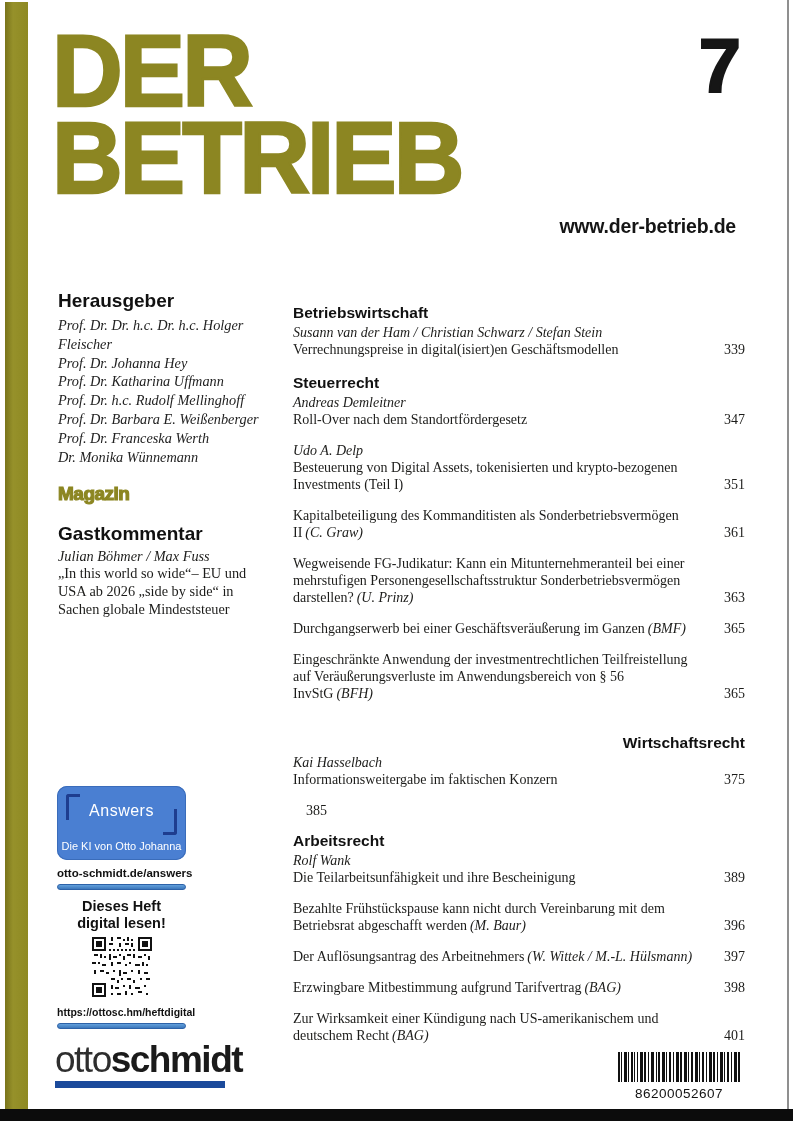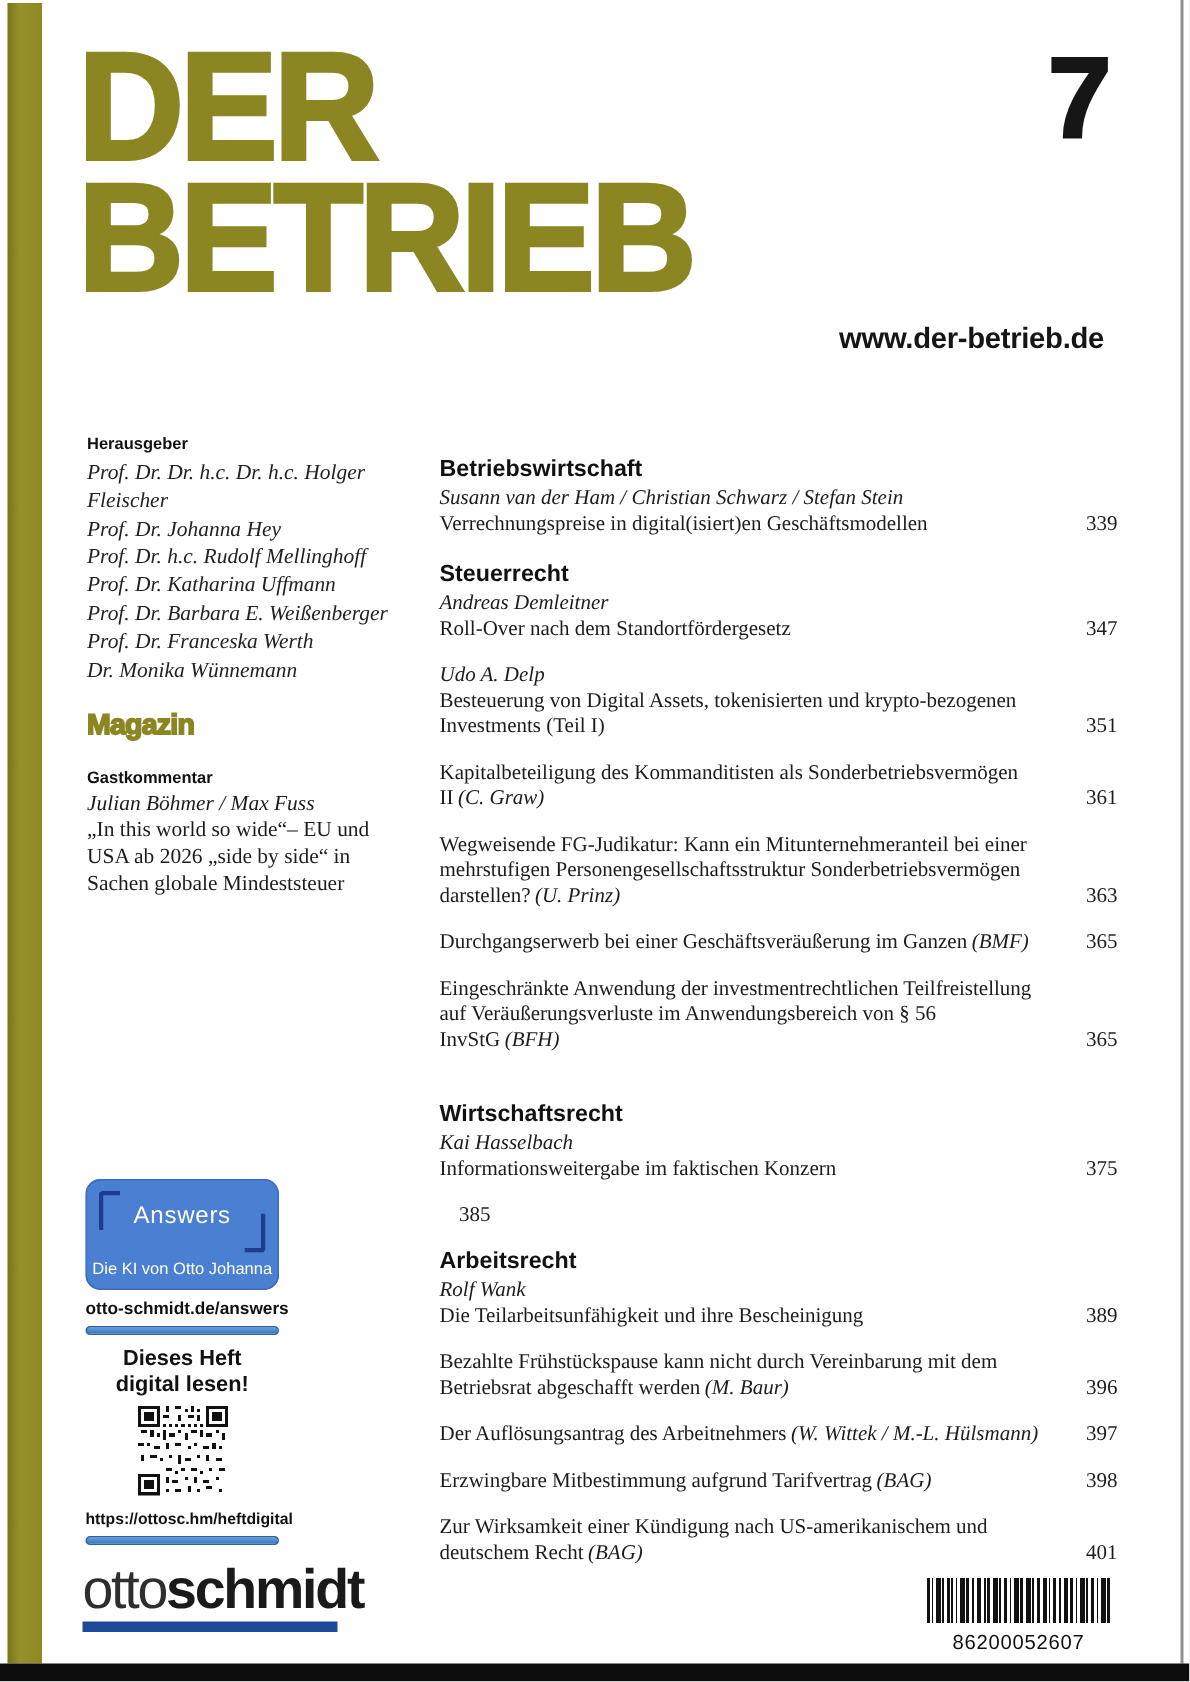--- a/index.html
+++ b/index.html
@@ -23,35 +23,35 @@
     -webkit-text-stroke:2px #161616; line-height:80px; }
   .issue-meta { position:absolute; top:107px; right:57px; text-align:right;
     font-size:15px; line-height:19.5px; color:#222; }
   .website { position:absolute; top:215px; right:57px; color:#151515;
     font-family:"Liberation Sans", sans-serif; font-weight:700; font-size:19.5px;
     letter-spacing:-0.2px; }
 
   
   .left-col { position:absolute; left:58px; top:290px; width:222px; }
   .h-sans { font-family:"Liberation Sans", sans-serif; font-weight:700;
-    font-size:11px; color:#111; }
+    font-size:19px; color:#111; }
   .name-line { font-style:italic; font-size:14.3px; line-height:18.8px; color:#222; }
   .names { margin-top:4px; }
   .magazin { color:#8c8622; font-family:"Liberation Sans", sans-serif; font-weight:700;
     font-size:19px; margin-top:17px; -webkit-text-stroke:1.2px #8c8622; letter-spacing:-0.5px; }
   .gast { margin-top:18px; }
   .gast-authors { font-style:italic; font-size:14.3px; line-height:18px; margin-top:2px; }
   .gast-line { font-size:14.3px; line-height:17.8px; }
 
   
   .right-col { position:absolute; left:293px; top:304px; width:452px; }
   .sec-h { font-family:"Liberation Sans", sans-serif; font-weight:700; font-size:15.5px;
     color:#111; margin:16px 0 2px; }
   .sec-first .sec-h { margin-top:0; }
-  .sec-wr .sec-h { margin-top:32px; }
+  .sec-wr .sec-h { margin-top:32px;text-align:right; }
   .sec-ar .sec-h { margin-top:13px; }
   .entry { display:flex; justify-content:space-between; align-items:flex-end; margin-top:14px; }
   .entry.first { margin-top:1px; }
   .entry-main { max-width:412px; }
   .authors { font-style:italic; font-size:14px; line-height:17px; }
   .t { font-size:14px; line-height:17px; }
   .ref { font-style:italic; margin-left:3px; }
   .pg { font-size:14px; line-height:17px; width:34px; text-align:right; flex-shrink:0; }
 
   
@@ -98,22 +98,22 @@
     <div>BETRIEB</div>
   </div>
   <div class="issue-number">7</div>
   <div class="website">www.der-betrieb.de</div>
 
   <div class="left-col">
     <div class="h-sans">Herausgeber</div>
     <div class="names">
       <div class="name-line">Prof. Dr. Dr. h.c. Dr. h.c. Holger Fleischer</div>
       <div class="name-line">Prof. Dr. Johanna Hey</div>
+      <div class="name-line">Prof. Dr. Katharina Uffmann</div>
       <div class="name-line">Prof. Dr. h.c. Rudolf Mellinghoff</div>
-      <div class="name-line">Prof. Dr. Katharina Uffmann</div>
       <div class="name-line">Prof. Dr. Barbara E. Weißenberger</div>
       <div class="name-line">Prof. Dr. Franceska Werth</div>
       <div class="name-line">Dr. Monika Wünnemann</div>
     </div>
     <div class="magazin">Magazin</div>
     <div class="gast">
       <div class="h-sans">Gastkommentar</div>
       <div class="gast-authors">Julian Böhmer / Max Fuss</div>
       <div class="gast-line">„In this world so wide“– EU und</div>
       <div class="gast-line">USA ab 2026 „side by side“ in</div>

